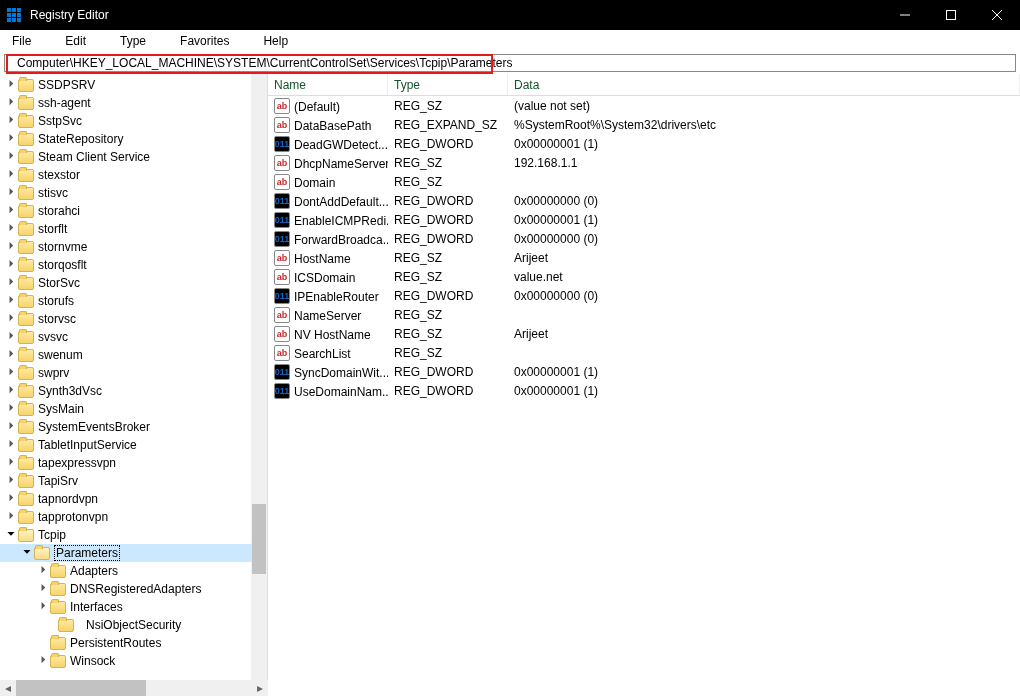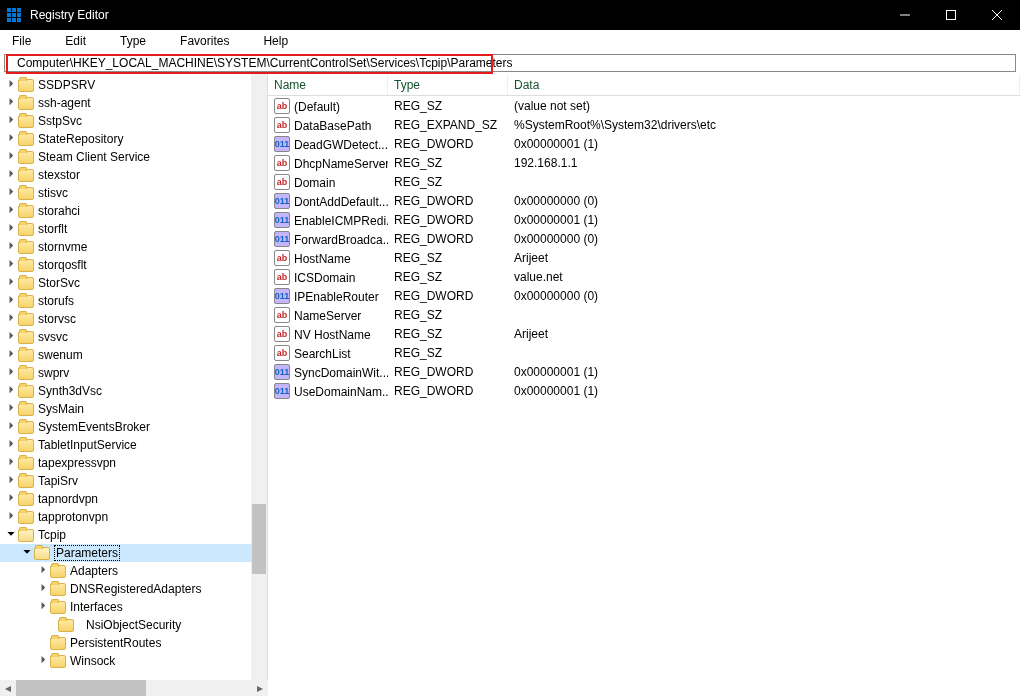--- a/index.html
+++ b/index.html
@@ -35,21 +35,21 @@
   .listview { flex:1; overflow:auto; }
   .list-head { display:flex; border-bottom:1px solid #ddd; height:22px; align-items:center; position:sticky; top:0; background:#fff; }
   .list-head .col { padding:0 6px; border-right:1px solid #eee; height:100%; display:flex; align-items:center; color:#14532d; }
   .col-name { width:120px; }
   .col-type { width:120px; }
   .col-data { flex:1; }
   .list-row { display:flex; height:19px; align-items:center; }
   .list-row .cell { padding:0 6px; overflow:hidden; text-overflow:ellipsis; white-space:nowrap; }
   .val-icon { width:16px; height:16px; margin-right:4px; display:flex; align-items:center; justify-content:center; border:1px solid #888; border-radius:2px; font-size:9px; font-weight:bold; flex-shrink:0; }
   .val-icon.sz { background:#fff; color:#c62828; }
-  .val-icon.dw { background:#c4b5fd; color:#1565c0; }
+  .val-icon.dw { background:#000000; color:#1565c0; }
   .cell-name { width:120px; display:flex; align-items:flex-end; }
   .cell-type { width:120px; }
   .cell-data { flex:1; }
 
   .tree-scroll-thumb { position:absolute; right:1px; top:430px; width:14px; height:70px; background:#c2c2c2; border-radius:0; }
   .tree-scroll-track { position:absolute; right:0; top:0; width:16px; height:100%; background:#f0f0f0; }
 
   .hscroll { position:absolute; bottom:0; left:0; width:268px; height:16px; background:#f0f0f0; display:flex; align-items:center; }
   .hscroll .btn { width:16px; height:16px; display:flex; align-items:center; justify-content:center; color:#666; }
   .hscroll .track { flex:1; position:relative; height:16px; }

